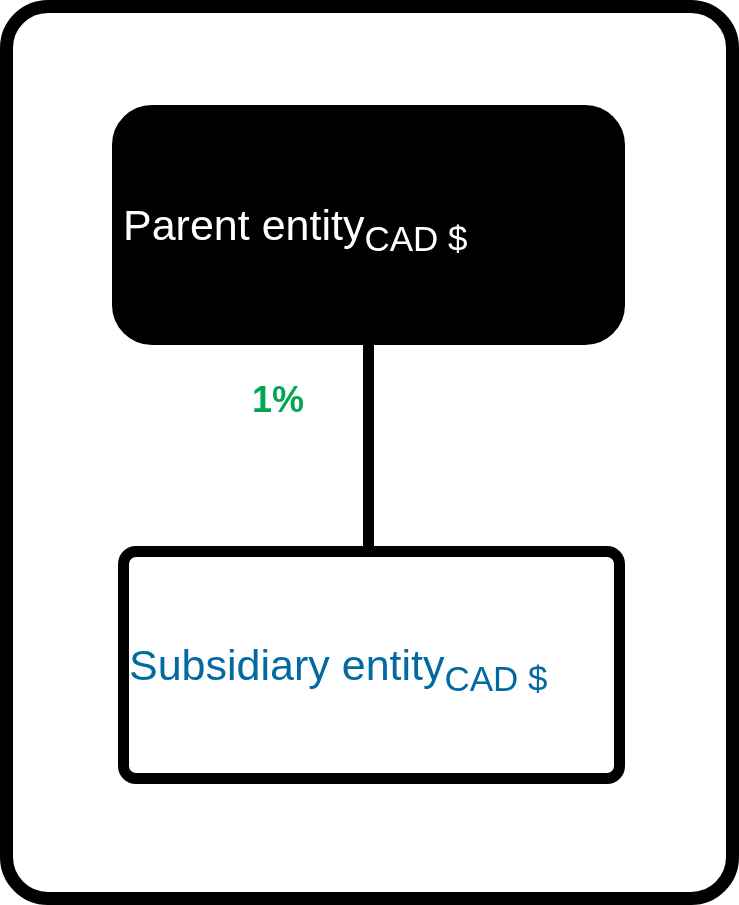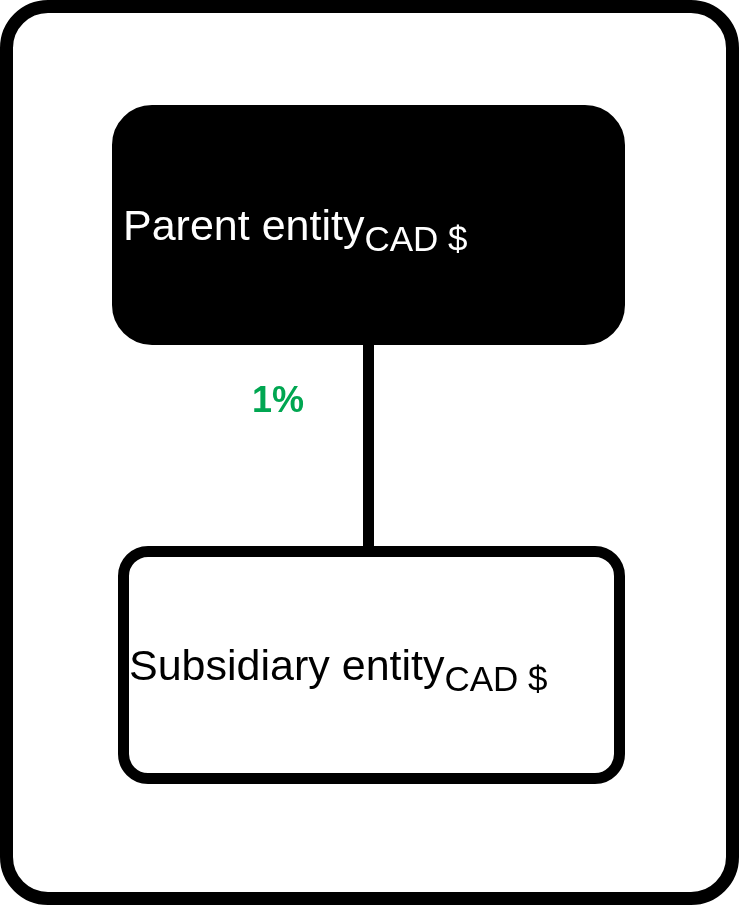--- a/index.html
+++ b/index.html
@@ -77,22 +77,22 @@
     color: #ffffff;
   }
 
   #subsidiary-entity-box {
     left: 118px;
     top: 546px;
     width: 507px;
     height: 238px;
     background: #ffffff;
     border: 11px solid #000000;
-    border-radius: 30px;
-    color: #000000;
+    border-radius: 18px;
+    color: #0369a1;
   }
 
   .entity-name {
     font-size: 43px;
     line-height: 54px;
     white-space: nowrap;
     text-align: center;
   }
 
   .entity-currency {

